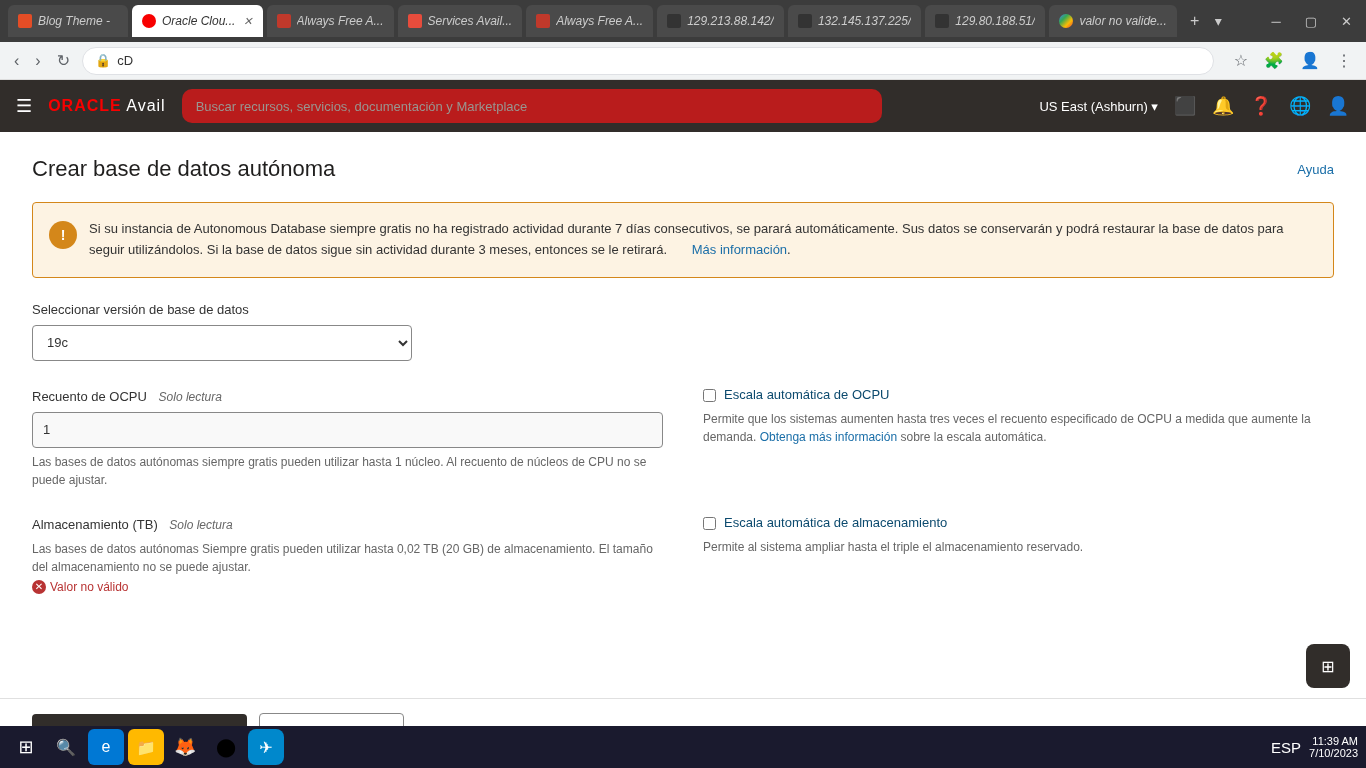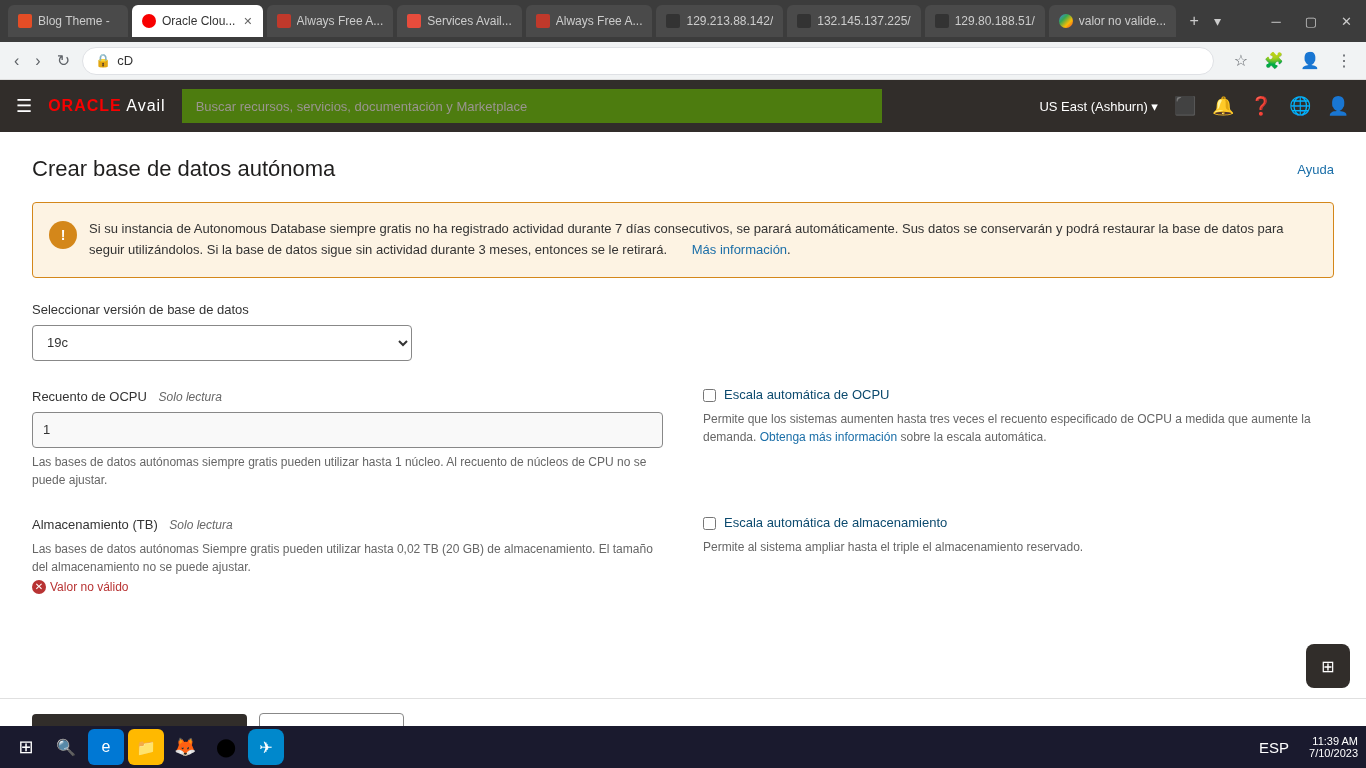--- a/index.html
+++ b/index.html
@@ -1,20 +1,20 @@
 <!DOCTYPE html>
 <html><head>
   <meta charset="utf-8">
   <style>
     * { margin: 0; padding: 0; box-sizing: border-box; }
     body { font-family: 'Segoe UI', Arial, sans-serif; background: #fff; width: 1366px; height: 768px; overflow: hidden; font-size: 13px; }
 
     
     .browser-chrome { background: #3c3c3c; height: 42px; display: flex; align-items: center; padding: 0 8px; gap: 4px; }
-    .tab { display: flex; align-items: center; height: 32px; padding: 6px 10px; border-radius: 6px 6px 0 0; font-size: 12px; color: #ccc; background: #4a4a4a; gap: 6px; min-width: 120px; max-width: 160px; cursor: pointer; }
+    .tab { display: flex; align-items: center; height: 32px; padding: 6px 10px; border-radius: 6px 6px 0 0; font-size: 12px; color: #ccc; background: #4a4a4a; gap: 6px; min-width: 120px; max-width: 160px; cursor: pointer; font-style: italic; }
     .tab.active { background: #fff; color: #333; }
     .tab-favicon { width: 14px; height: 14px; border-radius: 2px; flex-shrink: 0; }
     .tab-favicon.blog { background: #e44d26; }
     .tab-favicon.oracle { background: #f80000; border-radius: 50%; }
     .tab-favicon.always-free { background: #c0392b; }
     .tab-favicon.services { background: #e74c3c; }
     .tab-favicon.ip1 { background: #333; }
     .tab-favicon.google { background: linear-gradient(135deg, #4285f4, #34a853, #fbbc05, #ea4335); border-radius: 50%; }
     .tab-label { overflow: hidden; text-overflow: ellipsis; white-space: nowrap; flex: 1; }
     .tab-close { font-size: 11px; color: #999; margin-left: 2px; flex-shrink: 0; }
@@ -31,21 +31,21 @@
     .address-icon { color: #5f6368; font-size: 13px; }
     .address-text { flex: 1; font-size: 13px; color: #333; }
     .address-right { display: flex; gap: 8px; margin-left: 8px; }
     .addr-icon-btn { background: none; border: none; color: #5f6368; font-size: 16px; cursor: pointer; padding: 4px; }
 
     
     .oci-header { background: #312d2a; height: 52px; display: flex; align-items: center; padding: 0 16px; gap: 16px; }
     .oci-hamburger { color: #fff; font-size: 18px; cursor: pointer; }
     .oci-logo { color: #fff; font-size: 16px; font-weight: 300; letter-spacing: 1px; }
     .oci-logo span { font-weight: 700; }
-    .oci-search { flex: 1; max-width: 700px; background: #4d7c0f; border: none; border-radius: 0; height: 34px; padding: 5px 14px; color: #ccc; font-size: 13px; outline: none; }
+    .oci-search { flex: 1; max-width: 700px; background: #b91c1c; border: none; border-radius: 10px; height: 34px; padding: 5px 14px; color: #ccc; font-size: 13px; outline: none; }
     .oci-search::placeholder { color: #9a9590; }
     .oci-header-right { margin-left: auto; display: flex; align-items: center; gap: 16px; }
     .oci-region { color: #fff; font-size: 13px; cursor: pointer; }
     .oci-icon-btn { background: none; border: none; color: #ccc; font-size: 18px; cursor: pointer; }
 
     
     .main-content { background: #fff; padding: 24px 32px 0 32px; height: calc(768px - 42px - 38px - 52px - 42px - 28px); overflow-y: auto; position: relative; }
     .page-title-row { display: flex; align-items: center; justify-content: space-between; margin-bottom: 20px; }
     .page-title { font-size: 22px; font-weight: 400; color: #201f1e; }
     .help-link { color: #1a6ea8; font-size: 13px; text-decoration: none; cursor: pointer; }
@@ -109,21 +109,21 @@
     
     .taskbar { background: #1a1a2e; height: 42px; display: flex; align-items: center; padding: 0 8px; gap: 4px; position: fixed; bottom: 0; left: 0; width: 1366px; }
     .taskbar-icon { width: 36px; height: 36px; border-radius: 4px; display: flex; align-items: center; justify-content: center; cursor: pointer; }
     .taskbar-icon.search { background: transparent; }
     .taskbar-icon.edge { background: #0078d4; border-radius: 6px; }
     .taskbar-icon.files { background: #ffb900; border-radius: 6px; }
     .taskbar-icon.firefox { background: transparent; }
     .taskbar-icon.chrome { background: transparent; }
     .taskbar-icon.telegram { background: #0088cc; border-radius: 8px; }
     .taskbar-right { margin-left: auto; display: flex; align-items: center; gap: 8px; color: #fff; font-size: 11px; }
-    .taskbar-time { text-align: right; margin-left: 12px; }
+    .taskbar-time { text-align: right; }
     .taskbar-lang { font-size: 15px; color: #fff; margin-left: 39px; }
 
     
     .help-widget { position: fixed; right: 16px; bottom: 80px; width: 44px; height: 44px; background: #312d2a; border-radius: 8px; display: flex; align-items: center; justify-content: center; cursor: pointer; }
     .help-widget-inner { color: #fff; font-size: 10px; display: flex; flex-direction: column; align-items: center; gap: 1px; }
   </style>
 </head>
 <body>
 
 <div class="browser-chrome">

